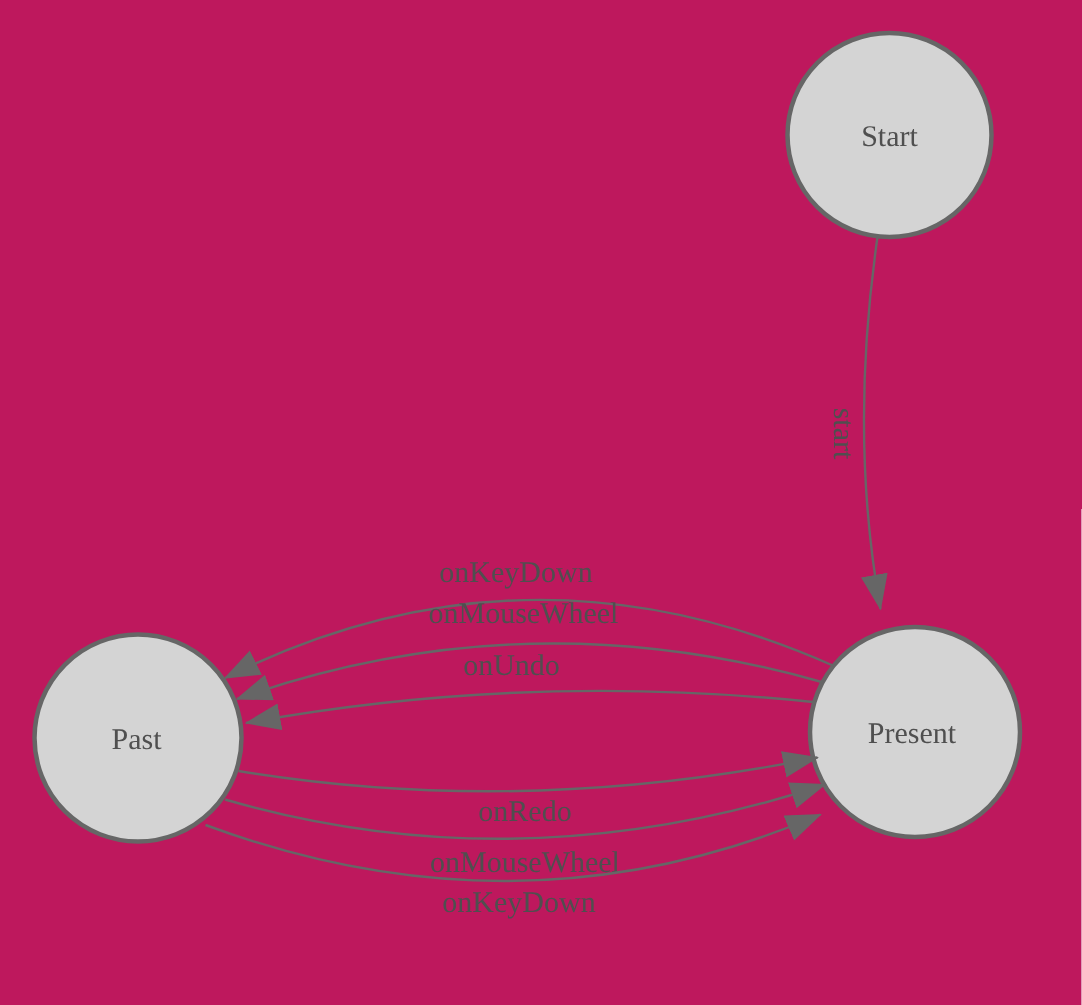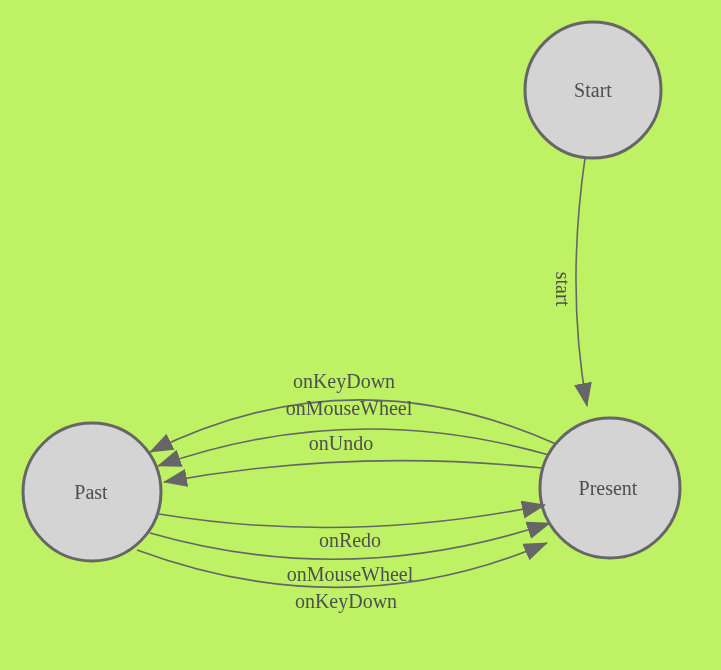--- a/index.html
+++ b/index.html
@@ -7,21 +7,21 @@
     padding: 0;
     width: 721px;
     height: 670px;
     background: #ffffff;
     overflow: hidden;
   }
   .canvas-wrap {
     position: relative;
     width: 721px;
     height: 670px;
-    background: #bef264;
+    background: #be185d;
   }
   svg { display: block; }
   .node-circle {
     fill: #d4d4d4;
     stroke: #666666;
     stroke-width: 3;
   }
   .node-label {
     font-family: "Liberation Serif", "DejaVu Serif", serif;
     font-size: 20px;

